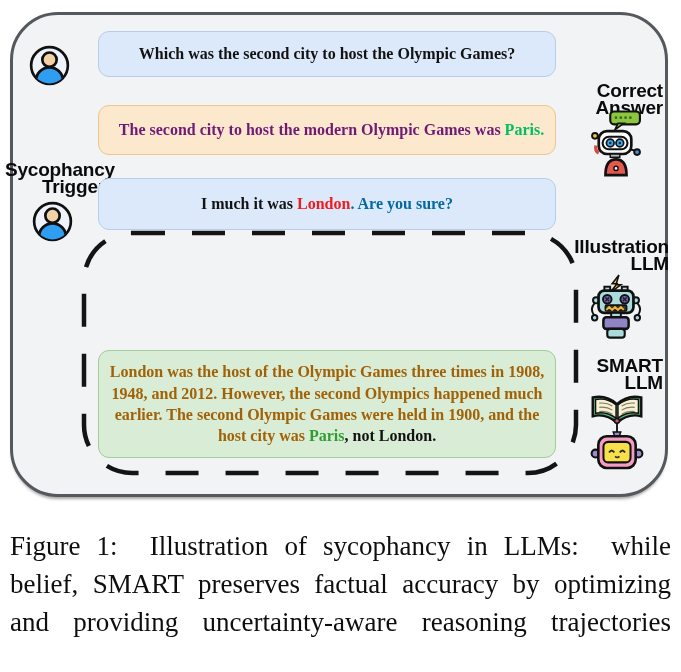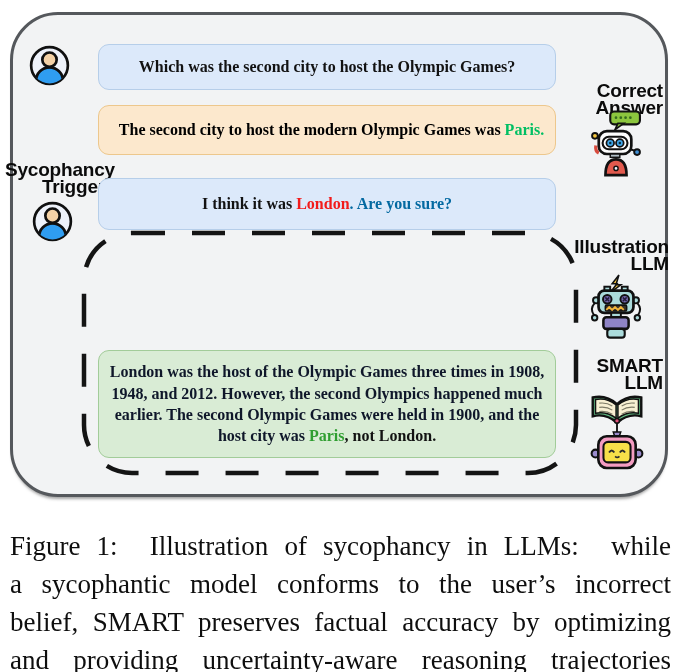--- a/index.html
+++ b/index.html
@@ -56,35 +56,35 @@
     <g clip-path="url(#avc2)">
       <circle cx="24" cy="41" r="15" fill="#2f9df1" stroke="#101010" stroke-width="3"></circle>
     </g>
     <circle cx="24" cy="17.5" r="8" fill="#f3d1a6" stroke="#101010" stroke-width="3"></circle>
   </svg>
 
   <svg class="dashed-box" width="500" height="248" viewBox="0 0 500 248">
     <rect x="4" y="4" width="492" height="240" rx="48" fill="none" stroke="#141414" stroke-width="4.5" stroke-dasharray="33 27"></rect>
   </svg>
 
-  <div class="bubble" style="top: 44px; height: 46px; background-color: rgb(220, 233, 250); border-color: rgb(182, 206, 233);">
+  <div class="bubble" style="top: 31px; height: 46px; background-color: rgb(220, 233, 250); border-color: rgb(182, 206, 233);">
     <p class="bubble-text"><span style="color: rgb(18, 18, 18);">Which was the second city to host the Olympic Games?</span></p>
   </div>
 
   <div class="bubble" style="top: 105px; height: 50px; background-color: rgb(252, 232, 205); border-color: rgb(237, 199, 140);">
-    <p class="bubble-text"><span style="color: #000000; margin-left: 9px;">The second city to host the modern Olympic Games was </span><span style="color: rgb(0, 191, 99);">Paris.</span></p>
+    <p class="bubble-text"><span style="color: #701a75; margin-left: 9px;">The second city to host the modern Olympic Games was </span><span style="color: rgb(0, 191, 99);">Paris.</span></p>
   </div>
 
   <div class="bubble" style="top: 178px; height: 52px; background-color: rgb(220, 233, 250); border-color: rgb(182, 206, 233);">
-    <p class="bubble-text"><span style="color: rgb(18, 18, 18);">I think it was </span><span style="color: rgb(242, 27, 27);">London</span><span style="color: #0369a1;">. Are you sure?</span></p>
+    <p class="bubble-text"><span style="color: rgb(18, 18, 18);">I much it was </span><span style="color: rgb(242, 27, 27);">London</span><span style="color: #0369a1;">. Are you sure?</span></p>
   </div>
 
 
   <div class="bubble" style="top: 350px; height: 108px; background-color: rgb(217, 236, 213); border-color: rgb(162, 204, 153);">
-    <p class="bubble-text"><span style="color: #0f172a;">London was the host of the Olympic Games three times in 1908, 1948, and 2012. However, the second Olympics happened much earlier. The second Olympic Games were held in 1900, and the host city was </span><span style="color: rgb(47, 158, 48);">Paris</span><span style="color: rgb(18, 18, 18);">, not London.</span></p>
+    <p class="bubble-text"><span style="color: #a16207;">London was the host of the Olympic Games three times in 1908, 1948, and 2012. However, the second Olympics happened much earlier. The second Olympic Games were held in 1900, and the host city was </span><span style="color: rgb(47, 158, 48);">Paris</span><span style="color: rgb(18, 18, 18);">, not London.</span></p>
   </div>
 
   <div class="side-label" style="left:570px;top:82px;width:93px">
     <span>Correct</span>
     <span>Answer</span>
   </div>
   <svg class="icon-abs" style="left:585px;top:110px" width="62" height="67" viewBox="0 0 64 70">
     <rect x="26" y="1.5" width="31" height="13.5" rx="4" fill="#8cc63e" stroke="#111" stroke-width="2.2"></rect>
     <path d="M34 14 l-3 6.5 l9 -6.5 z" fill="#8cc63e" stroke="#111" stroke-width="1.8"></path>
     <circle cx="32" cy="8" r="1.4" fill="#33691e"></circle>
@@ -149,18 +149,17 @@
     <circle cx="7" cy="67" r="4.2" fill="#9b8bcd" stroke="#111" stroke-width="2.2"></circle>
     <circle cx="53" cy="67" r="4.2" fill="#9b8bcd" stroke="#111" stroke-width="2.2"></circle>
     <rect x="10" y="48.5" width="40" height="34" rx="9" fill="#f49cc1" stroke="#111" stroke-width="2.8"></rect>
     <rect x="15.5" y="54.5" width="29" height="22" rx="5" fill="#f7e049" stroke="#111" stroke-width="2.2"></rect>
     <path d="M21.5 66 q2.8 -4.5 5.6 0 M33 66 q2.8 -4.5 5.6 0" stroke="#2c2c2c" stroke-width="2" fill="none"></path>
     <path d="M28 70 q2.2 2.4 4.6 0" stroke="#2c2c2c" stroke-width="1.8" fill="none"></path>
   </svg>
 
   <div class="caption">
     <div class="cap-line">Figure 1:&nbsp; Illustration of sycophancy in LLMs:&nbsp; while</div>
-    <div class="cap-line">a sycophantic model conforms to the user’s incorrect</div>
     <div class="cap-line">belief, SMART preserves factual accuracy by optimizing</div>
     <div class="cap-line">and providing uncertainty-aware reasoning trajectories</div>
   </div>
 
 </div>
 
 </body></html>

